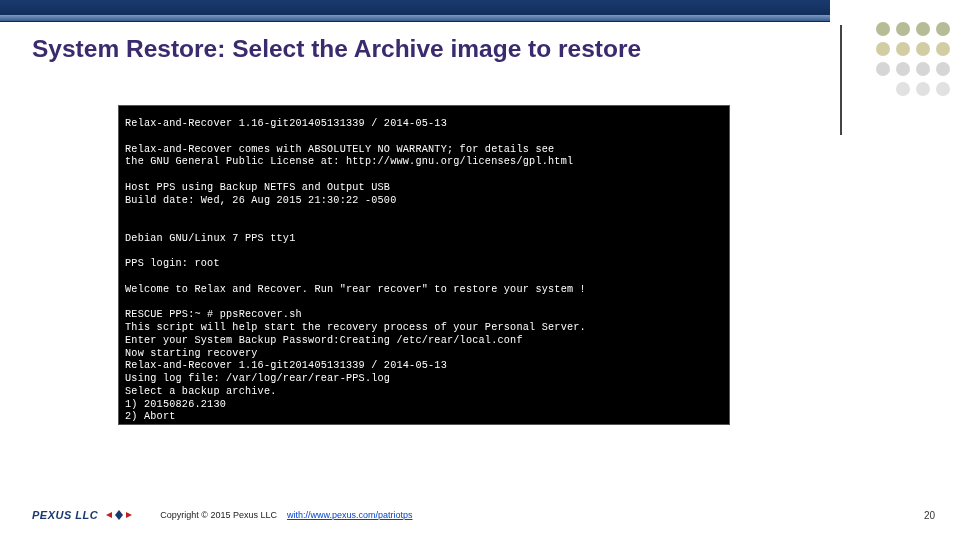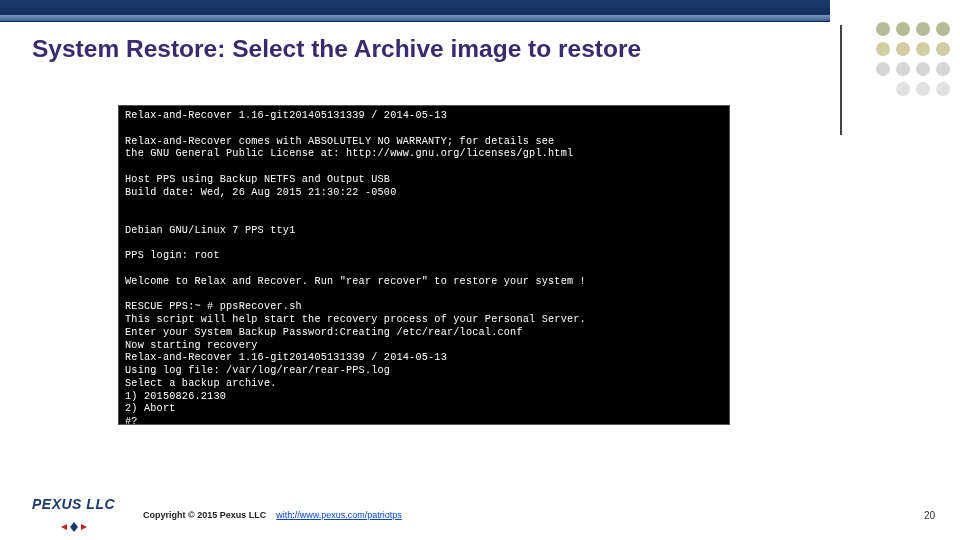--- a/index.html
+++ b/index.html
@@ -55,21 +55,21 @@
     top: 105px;
     left: 118px;
     width: 612px;
     height: 320px;
     background: #000;
     border: 1px solid #555;
     color: #fff;
     font-family: "Courier New", monospace;
     font-size: 10.2px;
     line-height: 1.25;
-    padding: 4px 6px;
+    padding: 12px 6px;
     white-space: pre;
     overflow: hidden;
     letter-spacing: 0.2px;
   }
   .terminal .tline { display:block; }
   .footer {
     position: absolute;
     bottom: 12px;
     left: 32px;
     right: 25px;
@@ -78,34 +78,32 @@
     align-items: center;
     font-size: 10px;
   }
   .logo {
     display: flex;
     align-items: center;
     gap: 8px;
     font-style: italic;
     font-weight: bold;
     color: #1a3a6e;
-    font-size: 14px;
+    font-size: 11px;
     letter-spacing: 0.5px;
-    flex-direction: column;
   }
   .logo-diamond {
     width: 26px; height: 14px;
     position: relative;
   }
   .logo-diamond svg { display:block; }
   .copyright {
     margin-left: 28px;
     color: #222;
     font-size: 9px;
-    font-weight: bold;
   }
   .url {
     margin-left: 10px;
     color: #0044cc;
     text-decoration: underline;
     font-size: 9px;
   }
   .pagenum {
     margin-left: auto;
     font-size: 10px;

